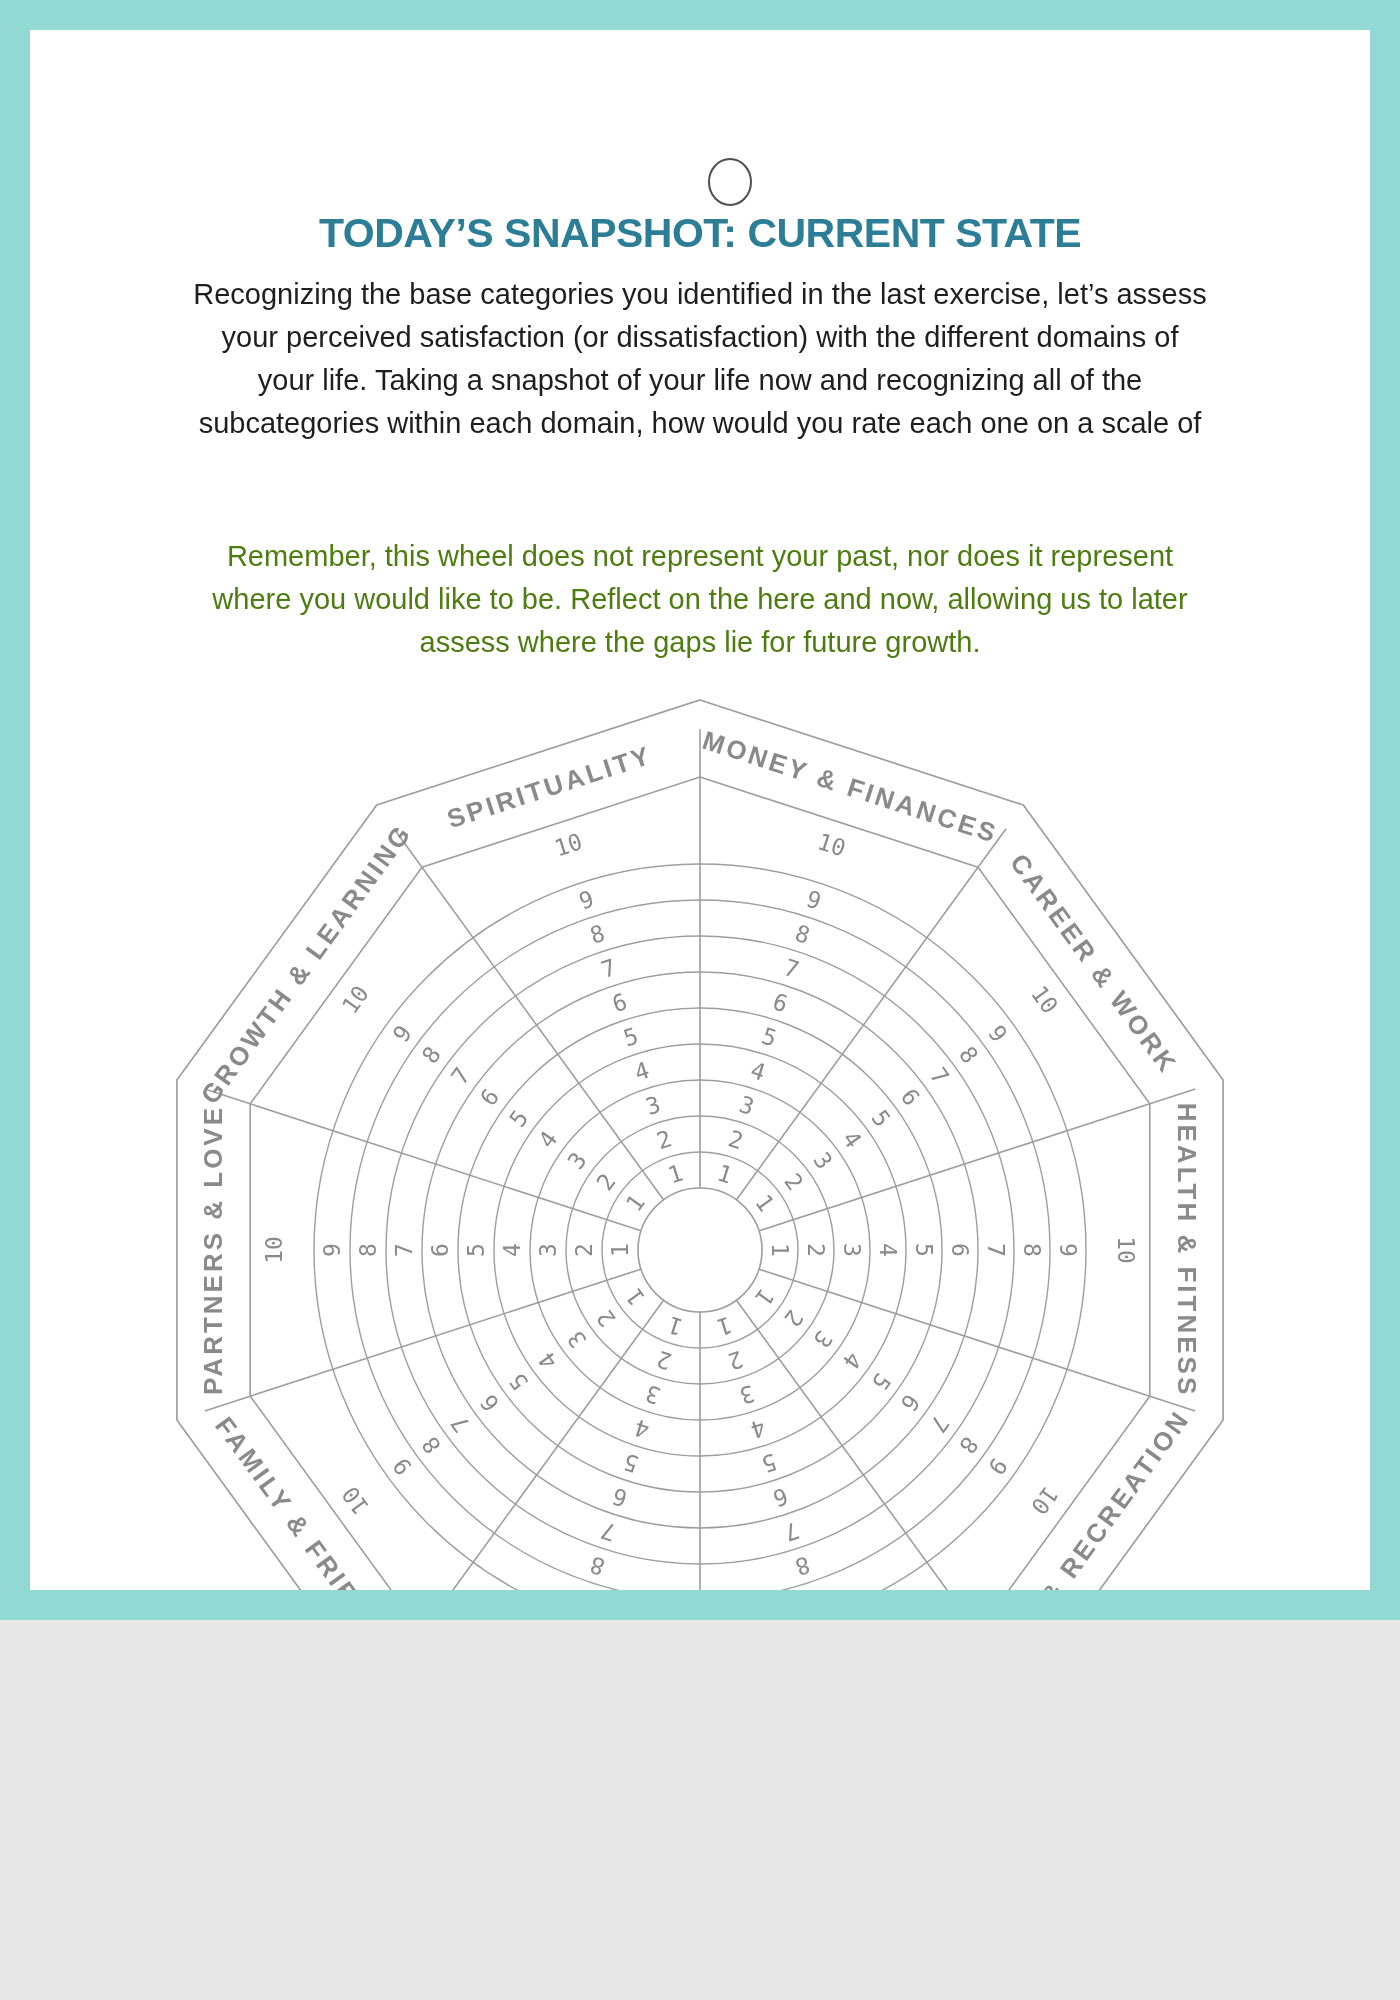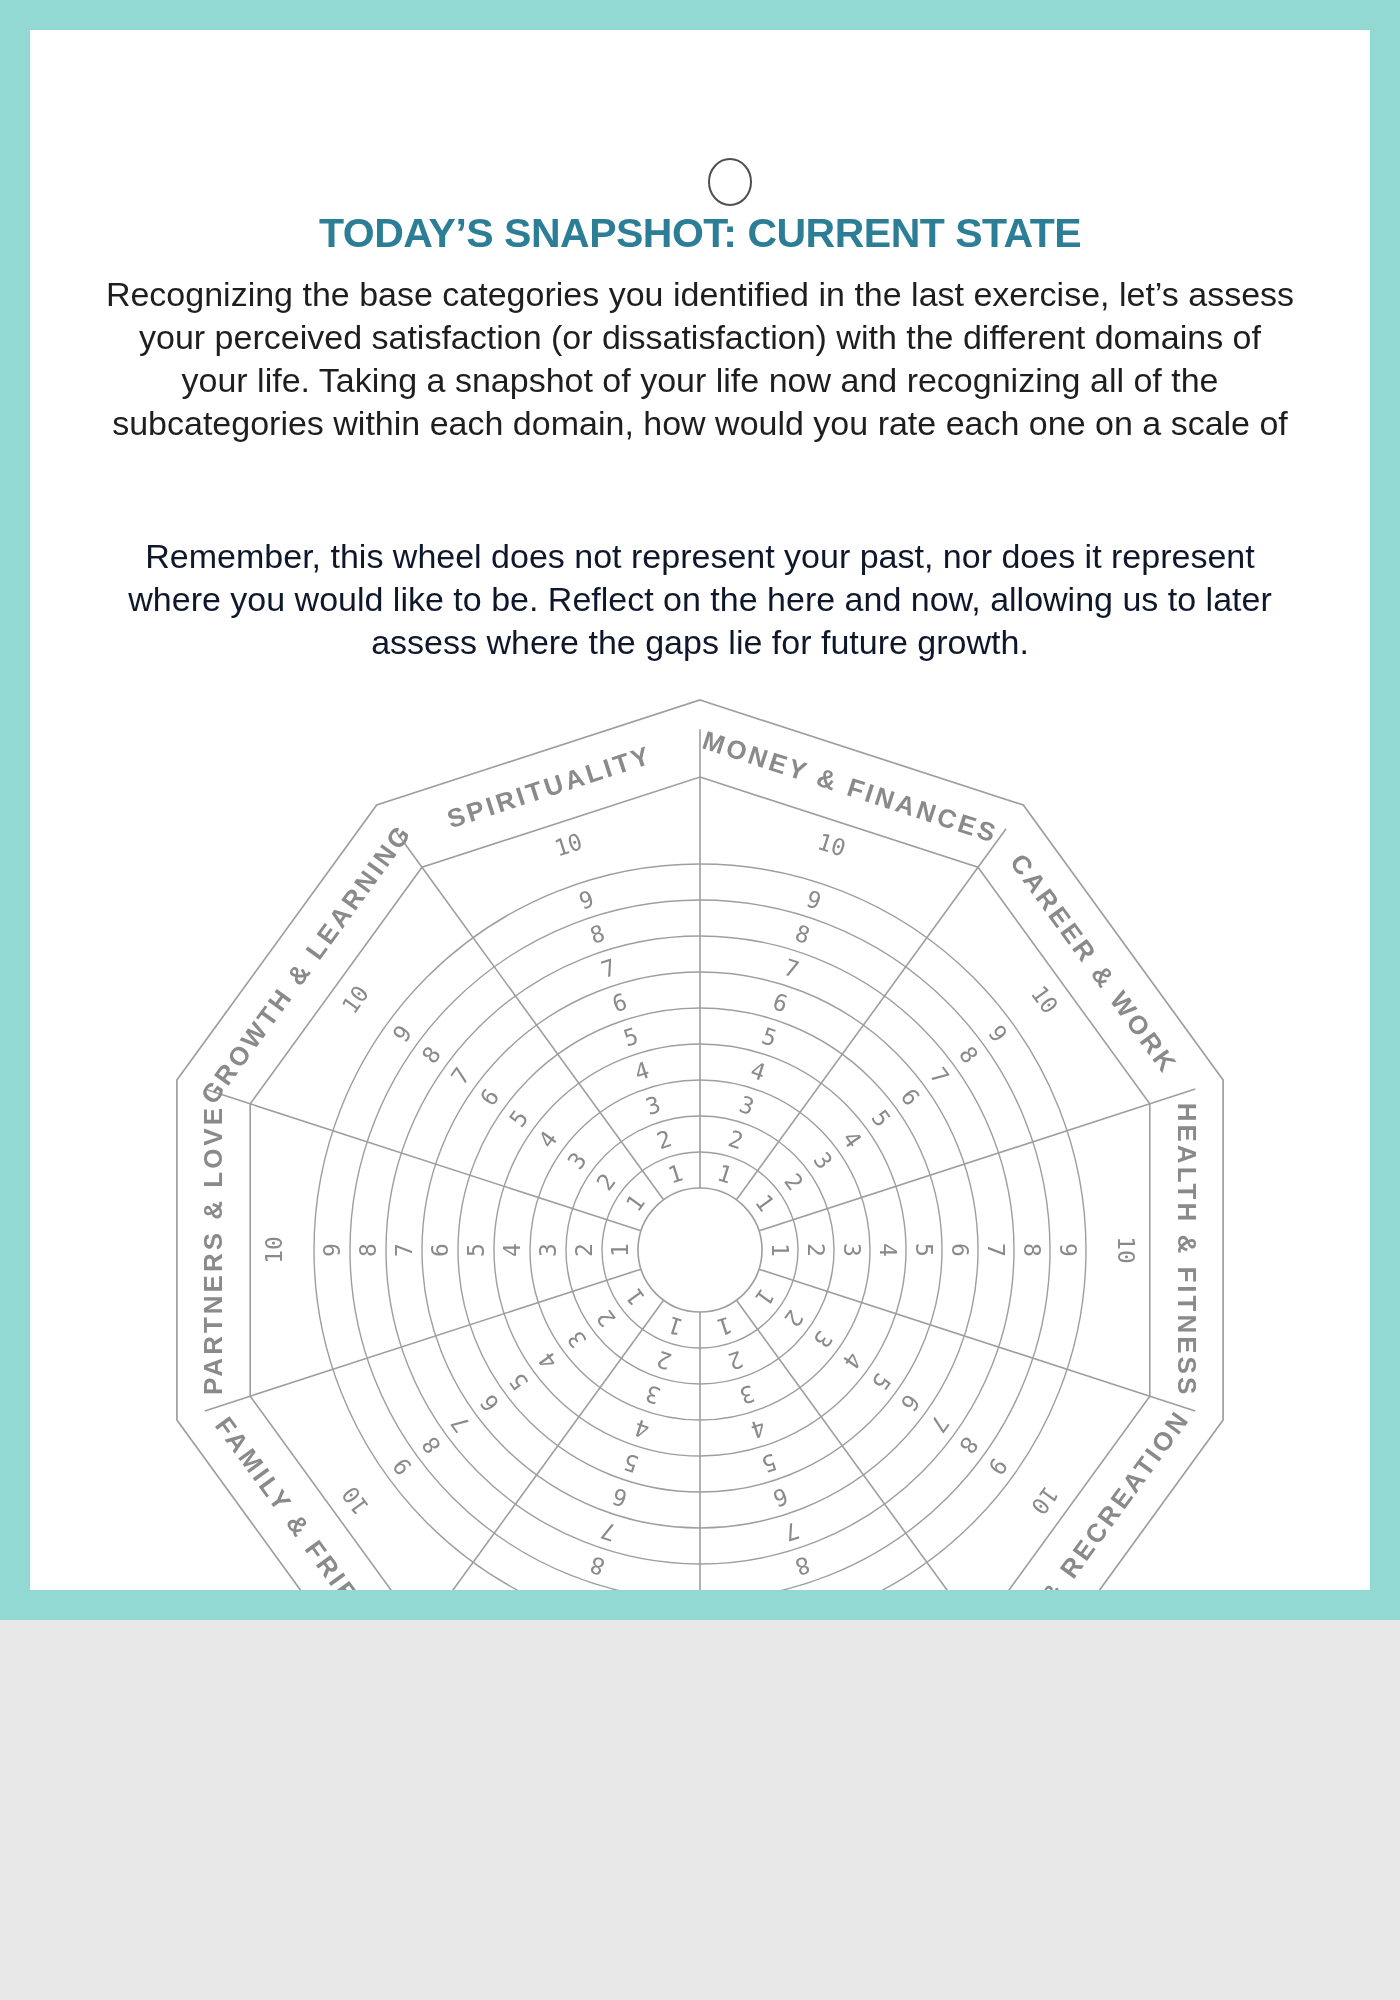--- a/index.html
+++ b/index.html
@@ -18,21 +18,21 @@
   .page-title{
     position:absolute;left:0;top:180px;width:1340px;
     text-align:center;
     font-size:41px;font-weight:bold;letter-spacing:-0.5px;
     color:#2b7e95;
     font-family:"Liberation Sans", sans-serif;
   }
   .para{
     position:absolute;left:0;width:1340px;
     text-align:center;color:#1e1e1e;
-    font-size:34px;font-weight:300;line-height:43px;
+    font-size:29px;font-weight:300;line-height:43px;
   }
   .para .line{white-space:nowrap;}
   .para-intro{top:243px;}
   .para-note{top:505px;}
   .wheel-wrap{position:absolute;left:120px;top:668px;width:1100px;height:1104px;}
   .page-number{
     position:absolute;left:118px;top:1890px;
     font-size:30px;color:#2a2a2a;letter-spacing:1px;
   }
 </style>
@@ -47,21 +47,21 @@
 
   <div class="page-title" style="color: rgb(43, 126, 149);">TODAY’S SNAPSHOT: CURRENT STATE</div>
 
   <div class="para para-intro" style="color: rgb(30, 30, 30);">
     <div class="line">Recognizing the base categories you identified in the last exercise, let’s assess</div>
     <div class="line">your perceived satisfaction (or dissatisfaction) with the different domains of</div>
     <div class="line">your life. Taking a snapshot of your life now and recognizing all of the</div>
     <div class="line">subcategories within each domain, how would you rate each one on a scale of</div>
   </div>
 
-  <div class="para para-note" style="color: #0f172a;">
+  <div class="para para-note" style="color: #4d7c0f;">
     <div class="line">Remember, this wheel does not represent your past, nor does it represent</div>
     <div class="line">where you would like to be. Reflect on the here and now, allowing us to later</div>
     <div class="line">assess where the gaps lie for future growth.</div>
   </div>
 
   <div class="wheel-wrap">
     <svg id="wheel-svg" width="1100" height="1104" viewBox="0 0 1100 1104">
         <polygon points="550.0,2.0 873.3,107.0 1073.1,382.0 1073.1,722.0 873.3,997.0 550.0,1102.0 226.7,997.0 26.9,722.0 26.9,382.0 226.7,107.0" fill="none" stroke="#9e9e9e" stroke-width="1.7"></polygon>
         <polygon points="550.0,79.0 828.0,169.3 999.8,405.8 999.8,698.2 828.0,934.7 550.0,1025.0 272.0,934.7 100.2,698.2 100.2,405.8 272.0,169.3" fill="none" stroke="#9e9e9e" stroke-width="1.6"></polygon>
         <circle cx="550" cy="552" r="98" fill="none" stroke="#9e9e9e" stroke-width="1.4"></circle>

